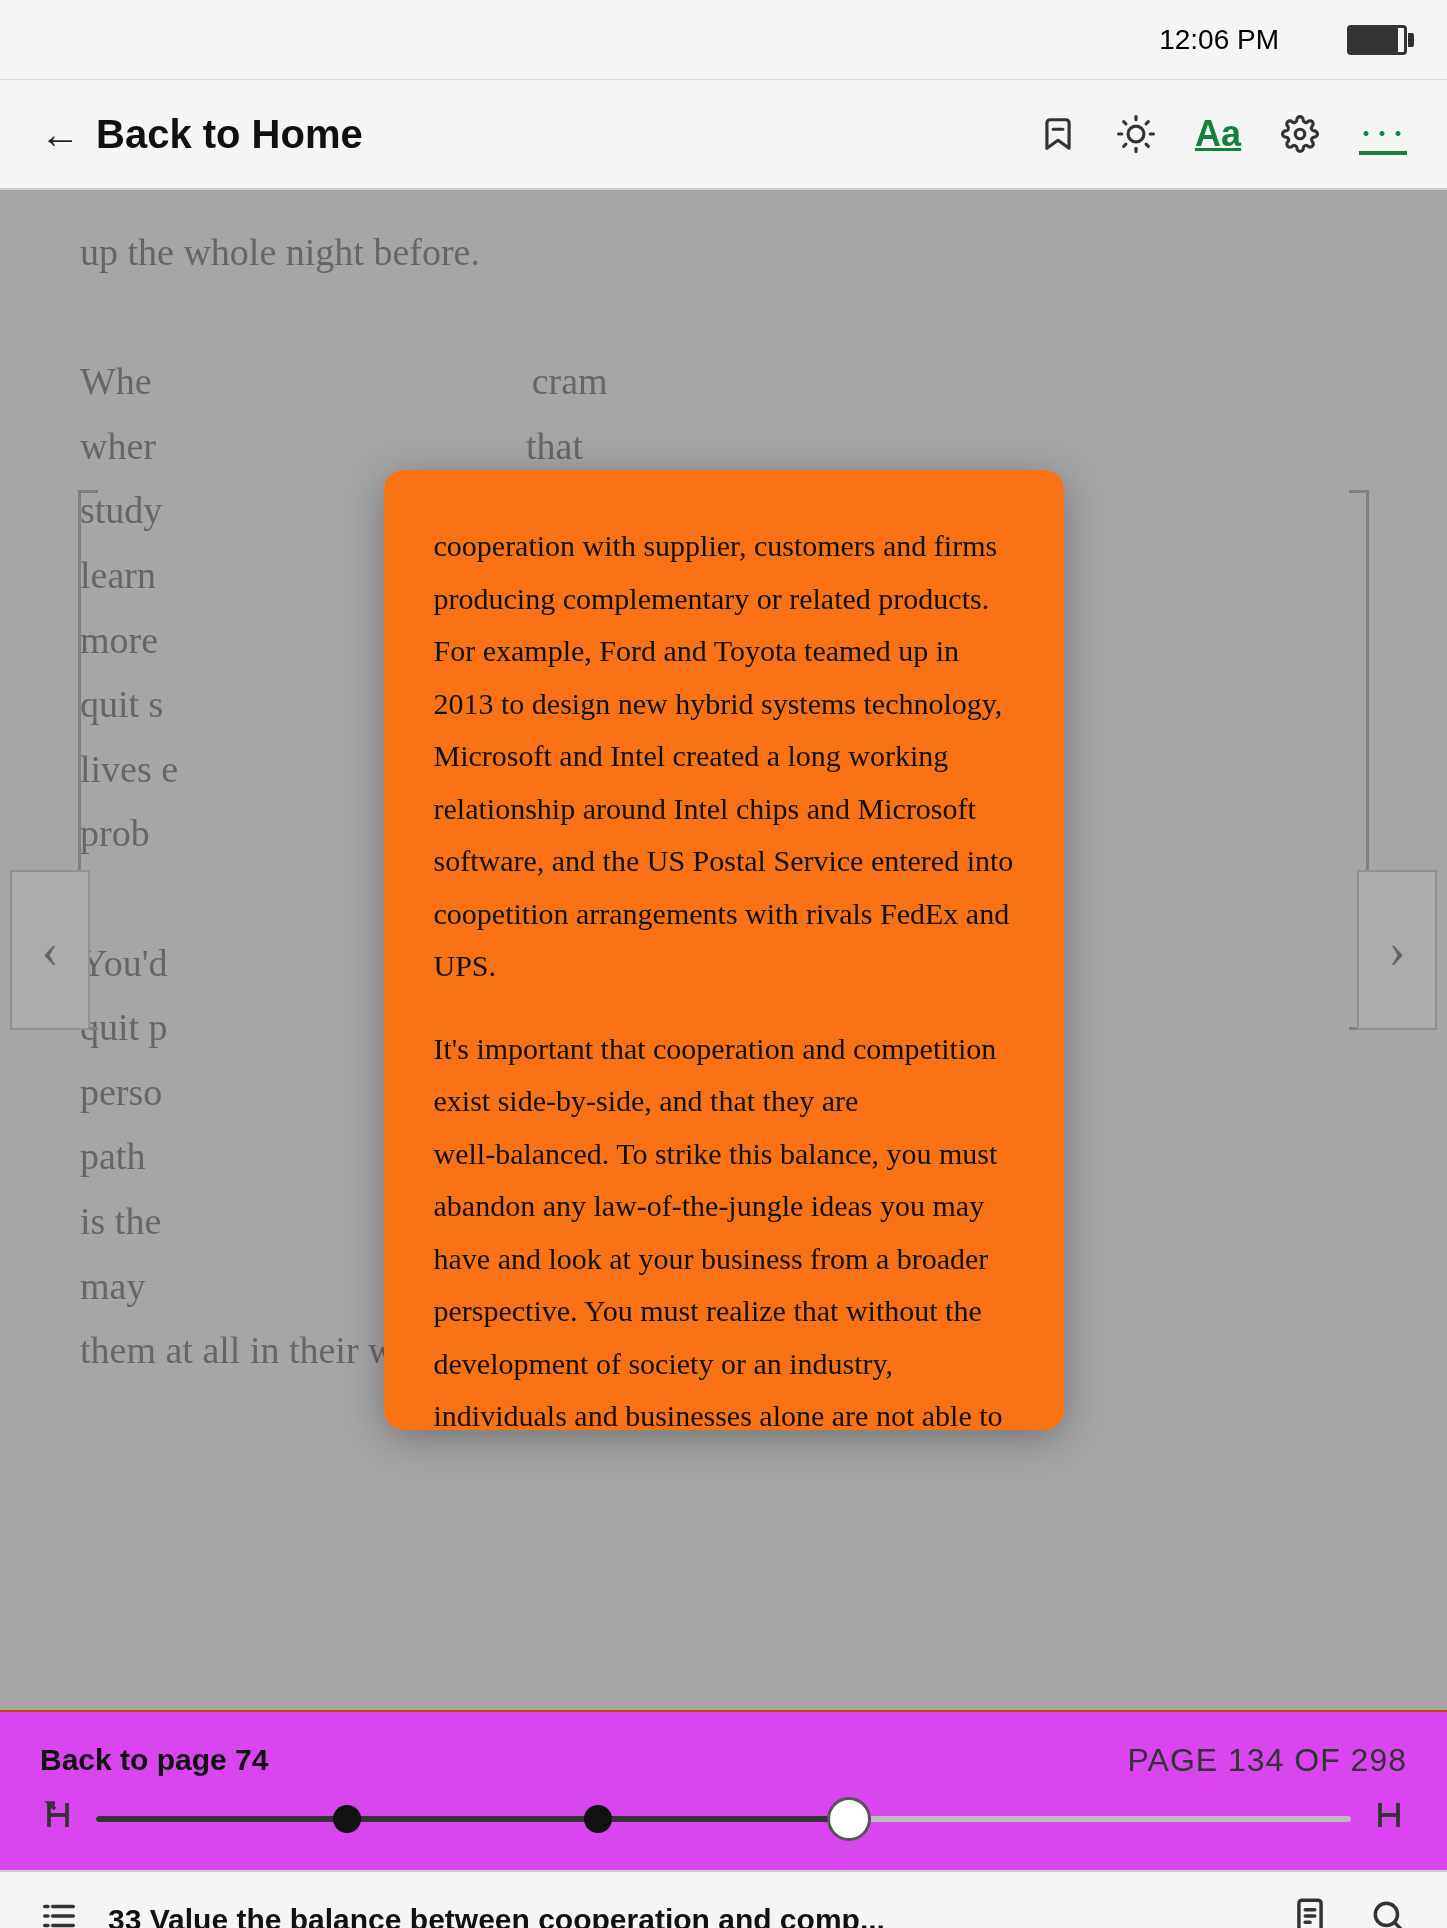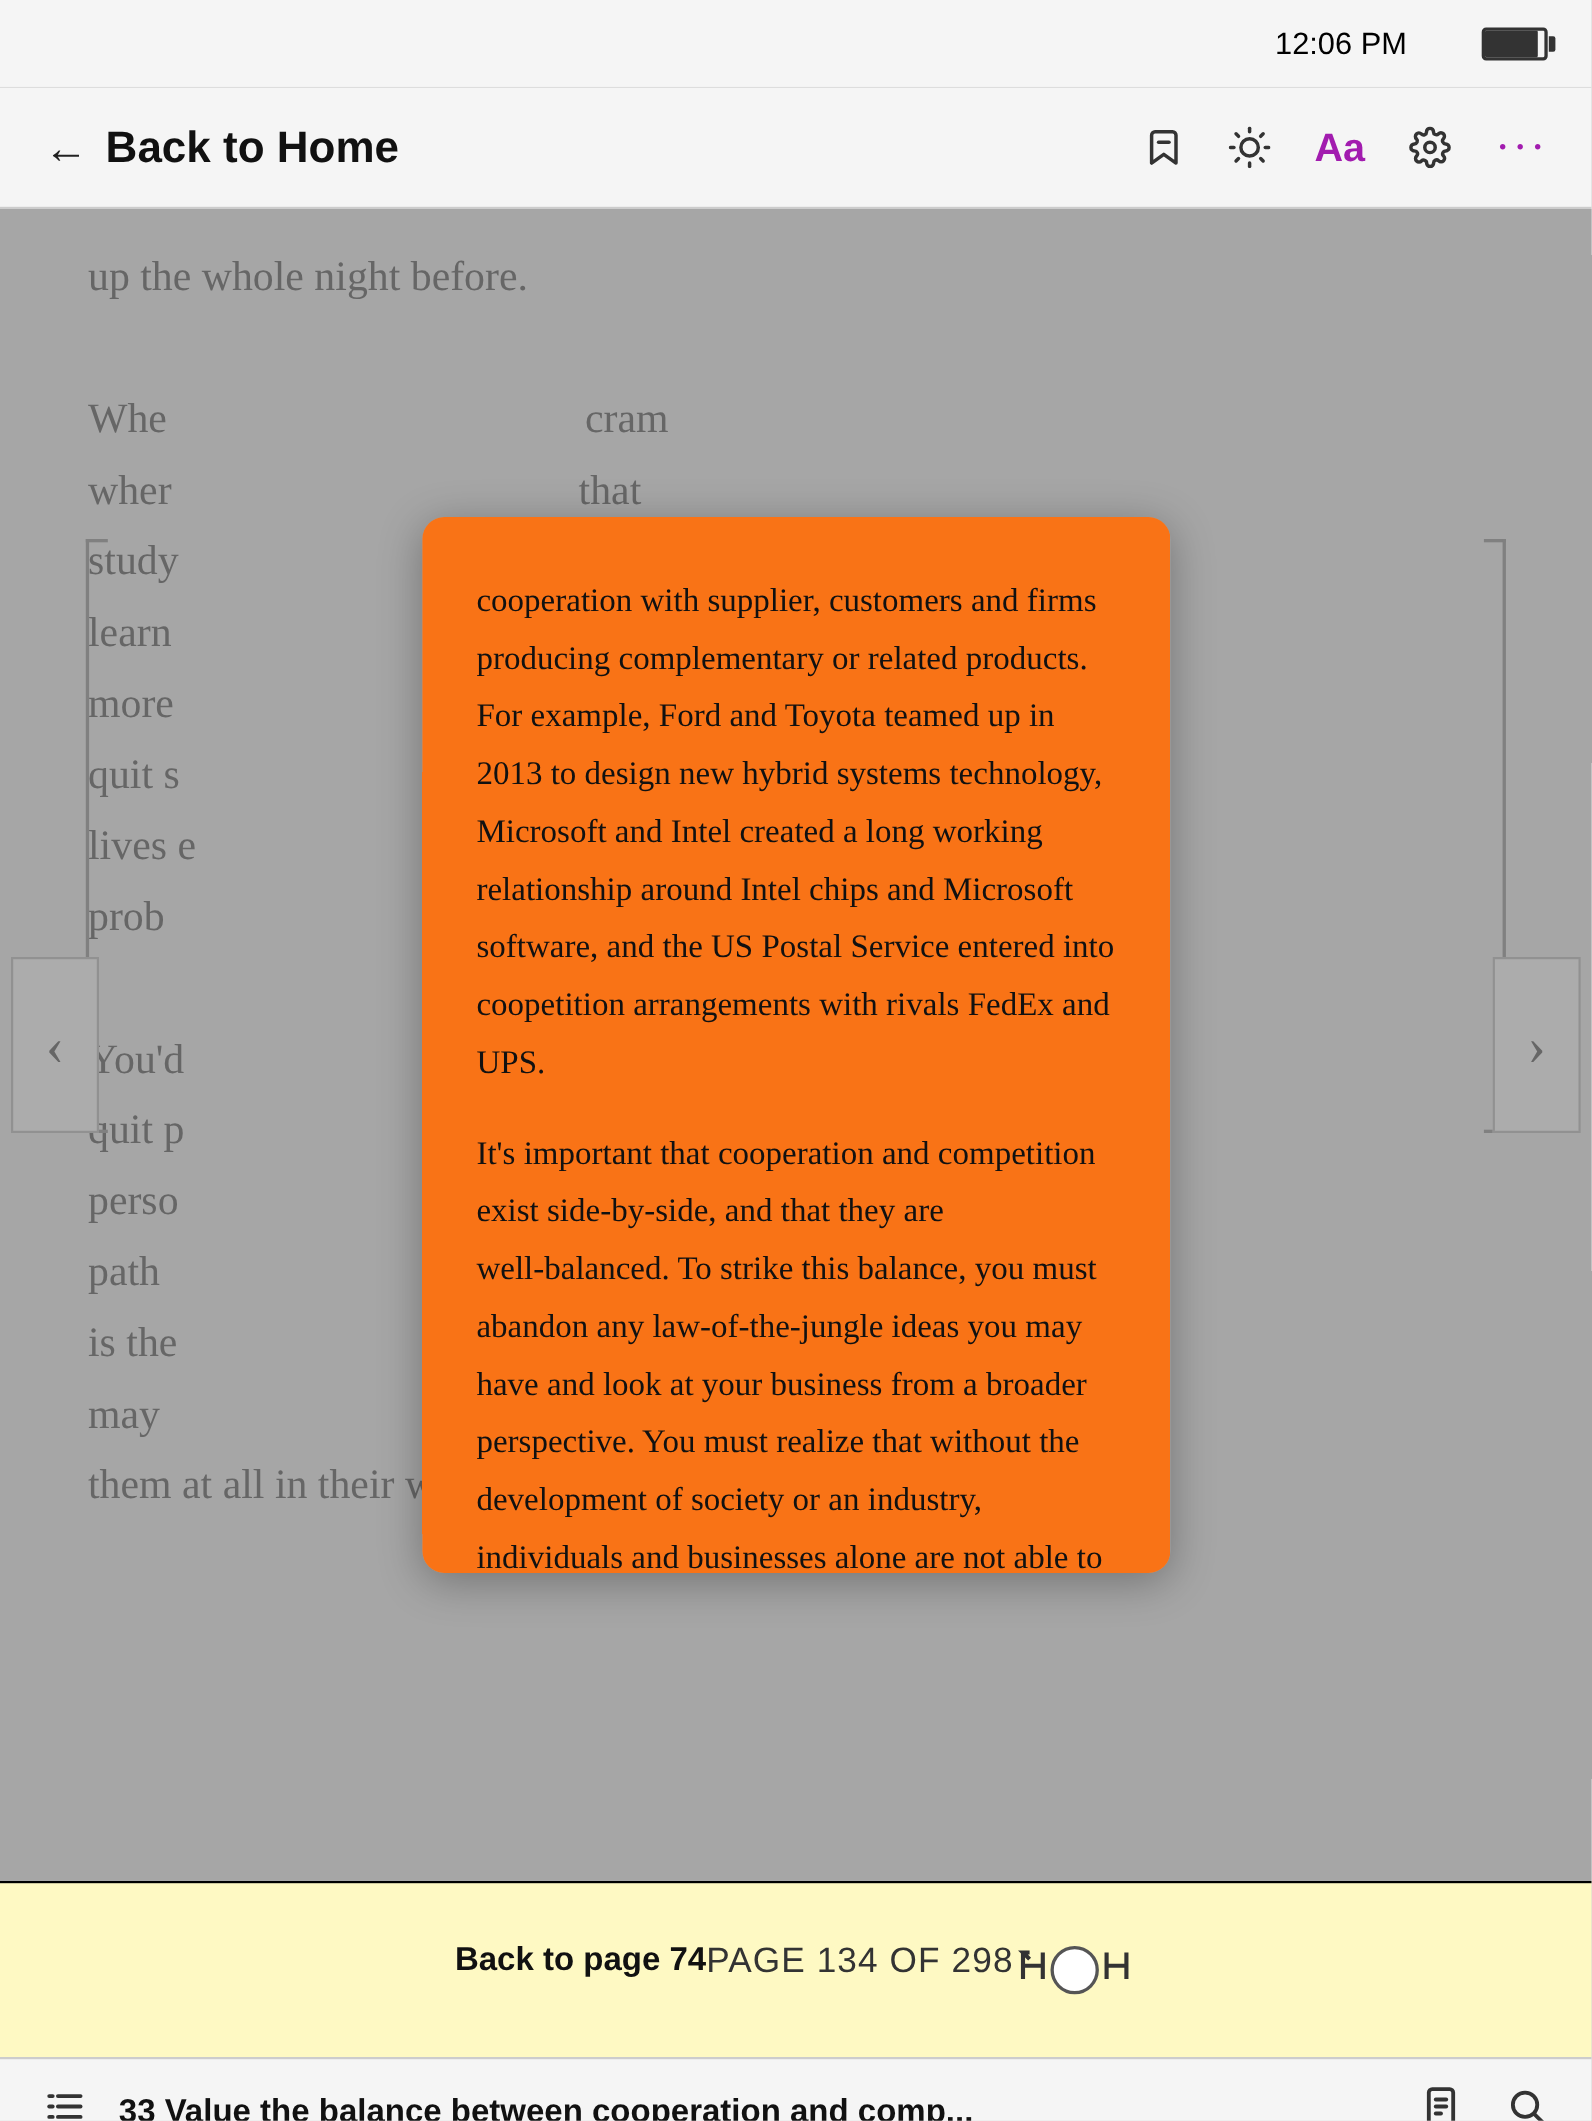--- a/index.html
+++ b/index.html
@@ -84,25 +84,26 @@
       color: #111;
     }
     .nav-icons {
       margin-left: auto;
       display: flex;
       align-items: center;
       gap: 40px;
     }
     .nav-icon {
       font-size: 38px;
-      color: #a21caf;
+      color: #15803d;
       cursor: pointer;
       display: flex;
       align-items: center;
       justify-content: center;
+      text-decoration: underline;
     }
 
     
     .reading-area {
       width: 100%;
       height: 1520px;
       background: #d4d4d4;
       position: relative;
       overflow: hidden;
       padding: 30px 80px;
@@ -165,24 +166,24 @@
     }
 
     .modal-text p + p {
       margin-top: 30px;
     }
 
     
     .bottom-bar {
       width: 100%;
       height: 160px;
-      background: #fef9c3;
-      border-top: 2px solid #000000;
-      display: flex;
-      flex-direction: row;
+      background: #d946ef;
+      border-top: 2px solid #c2410c;
+      display: flex;
+      flex-direction: column;
       justify-content: center;
       padding: 0 40px;
     }
 
     .page-info-row {
       display: flex;
       align-items: center;
       justify-content: space-between;
       margin-bottom: 18px;
     }

